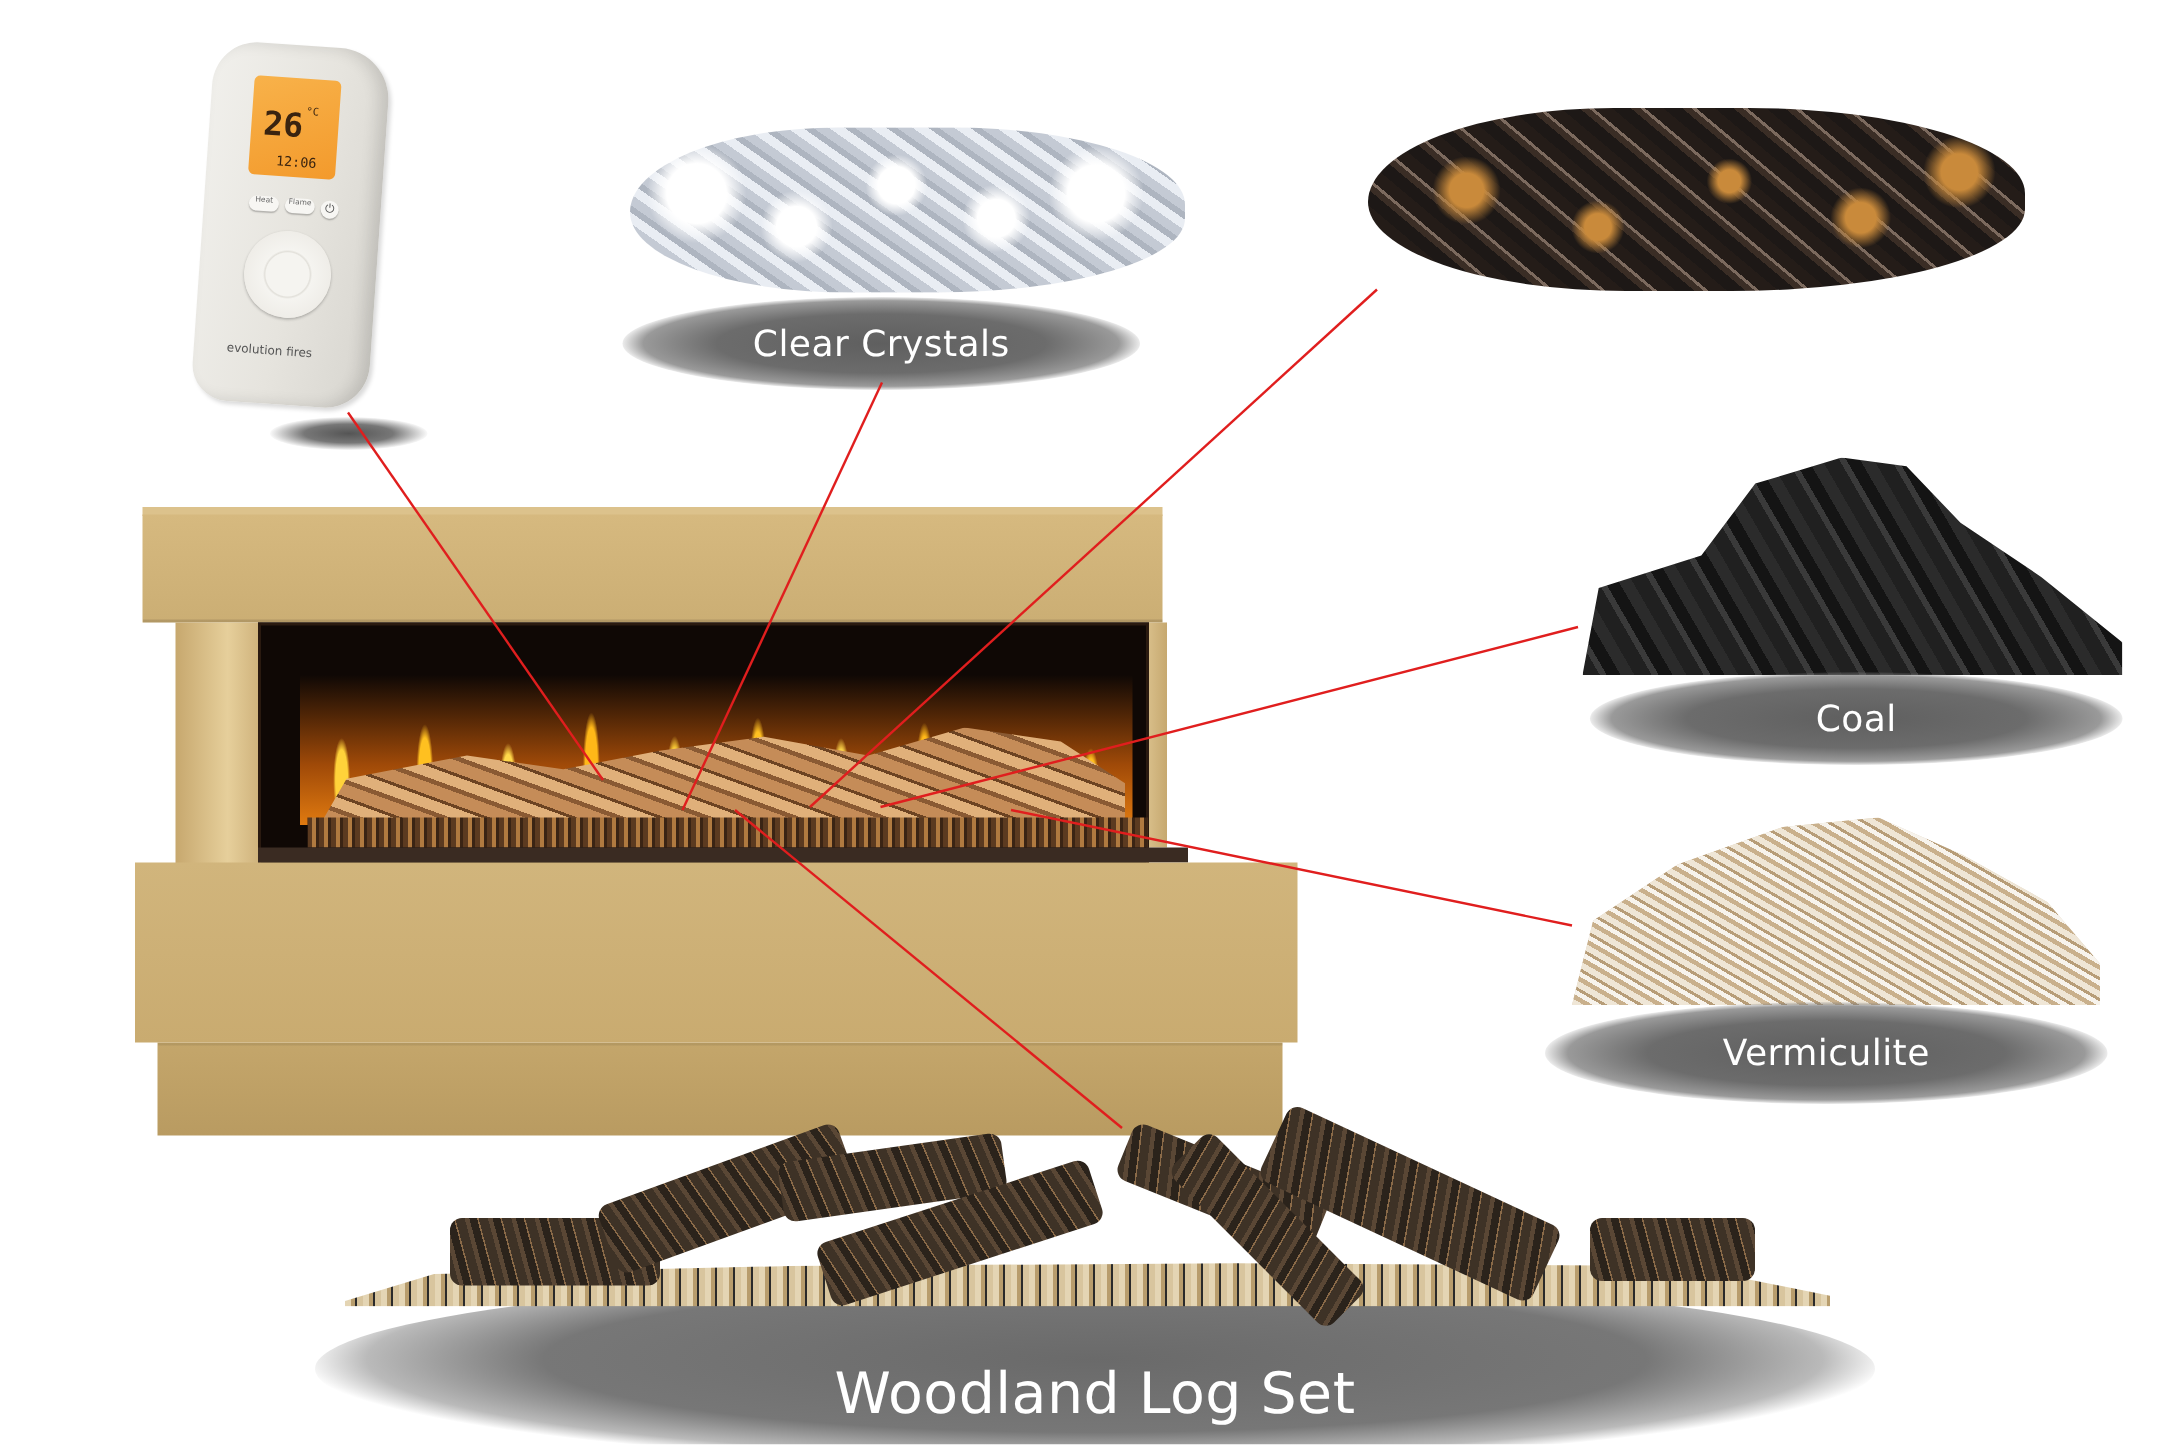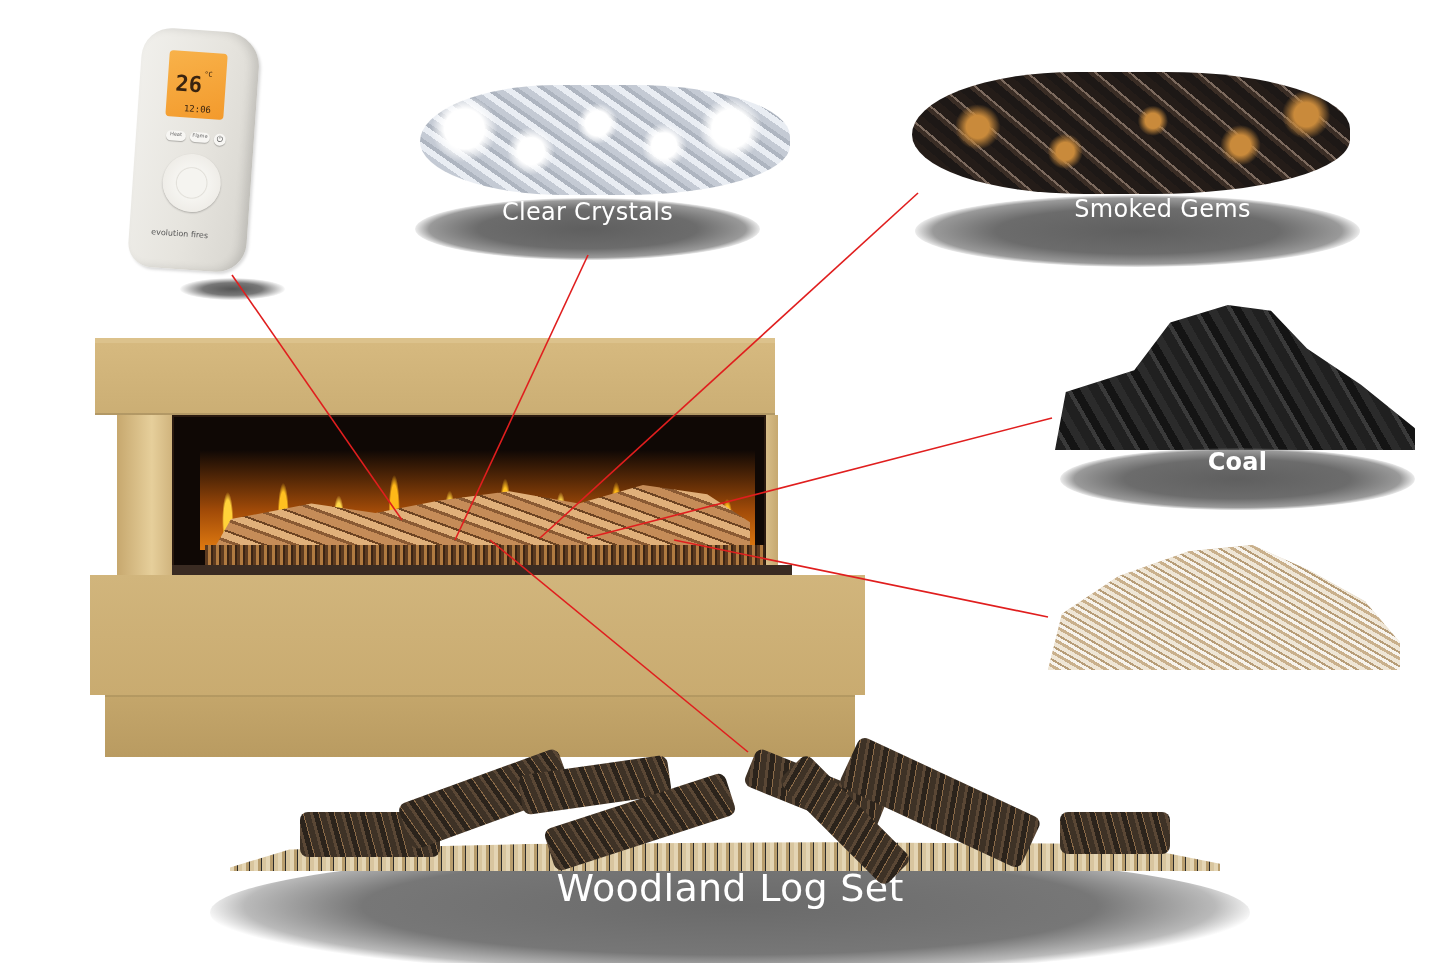--- a/index.html
+++ b/index.html
@@ -4,21 +4,21 @@
 <style>
   html, body { margin: 0; padding: 0; background: #ffffff; }
   #canvas {
     position: relative; width: 1445px; height: 963px; overflow: hidden;
     background: #ffffff; font-family: "DejaVu Sans", "Liberation Sans", sans-serif;
   }
   .abs { position: absolute; }
 
   
   .pill {
-    position: absolute; display: flex; align-items: flex-start; justify-content: center;
+    position: absolute; display: flex; align-items: center; justify-content: center;
     border-radius: 50%;
     background: radial-gradient(ellipse at center, #5f5f5f 0%, #6c6c6c 45%, rgba(120,120,120,0.75) 65%, rgba(255,255,255,0) 72%);
     color: #ffffff; letter-spacing: 0.3px;
   }
   .pill span { position: relative; }
 
   
   #remote {
     left: 135px; top: 30px; width: 118px; height: 240px;
     background: linear-gradient(100deg, #f1f0ec 0%, #e6e4de 55%, #d7d5cf 100%);
@@ -144,30 +144,30 @@
     </div>
   </div>
   <div id="remote-shadow" class="abs"></div>
 
   <div id="crystals" class="clump"></div>
   <div class="pill" style="left:415px;top:198px;width:345px;height:62px;font-size:24px;">
     <span>Clear Crystals</span>
   </div>
 
   <div id="gems" class="clump"></div>
-  <div class="pill" style="left:915px;top:195px;width:445px;height:72px;font-size:24px;">
-    <span style="left:25px">Smoked Gems</span>
-  </div>
 
   <div id="coal" class="abs"></div>
-  <div class="pill" style="left:1060px;top:448px;width:355px;height:62px;font-size:24px;font-weight:bold;">
+  <div class="pill" style="left:1060px;top:448px;width:355px;height:62px;font-size:24px;">
     <span>Coal</span>
   </div>
 
   <div id="verm" class="abs"></div>
+  <div class="pill" style="left:1030px;top:668px;width:375px;height:68px;font-size:24px;">
+    <span>Vermiculite</span>
+  </div>
 
   <div id="fireplace">
     <div id="mantel-shelf-top" class="abs"></div>
     <div id="mantel-shelf" class="abs"></div>
     <div id="pillar-left" class="abs"></div>
     <div id="pillar-right" class="abs"></div>
     <div id="firebox" class="abs"></div>
     <div id="flames" class="abs"></div>
     <div id="logs" class="abs"></div>
     <div id="embers" class="abs"></div>

